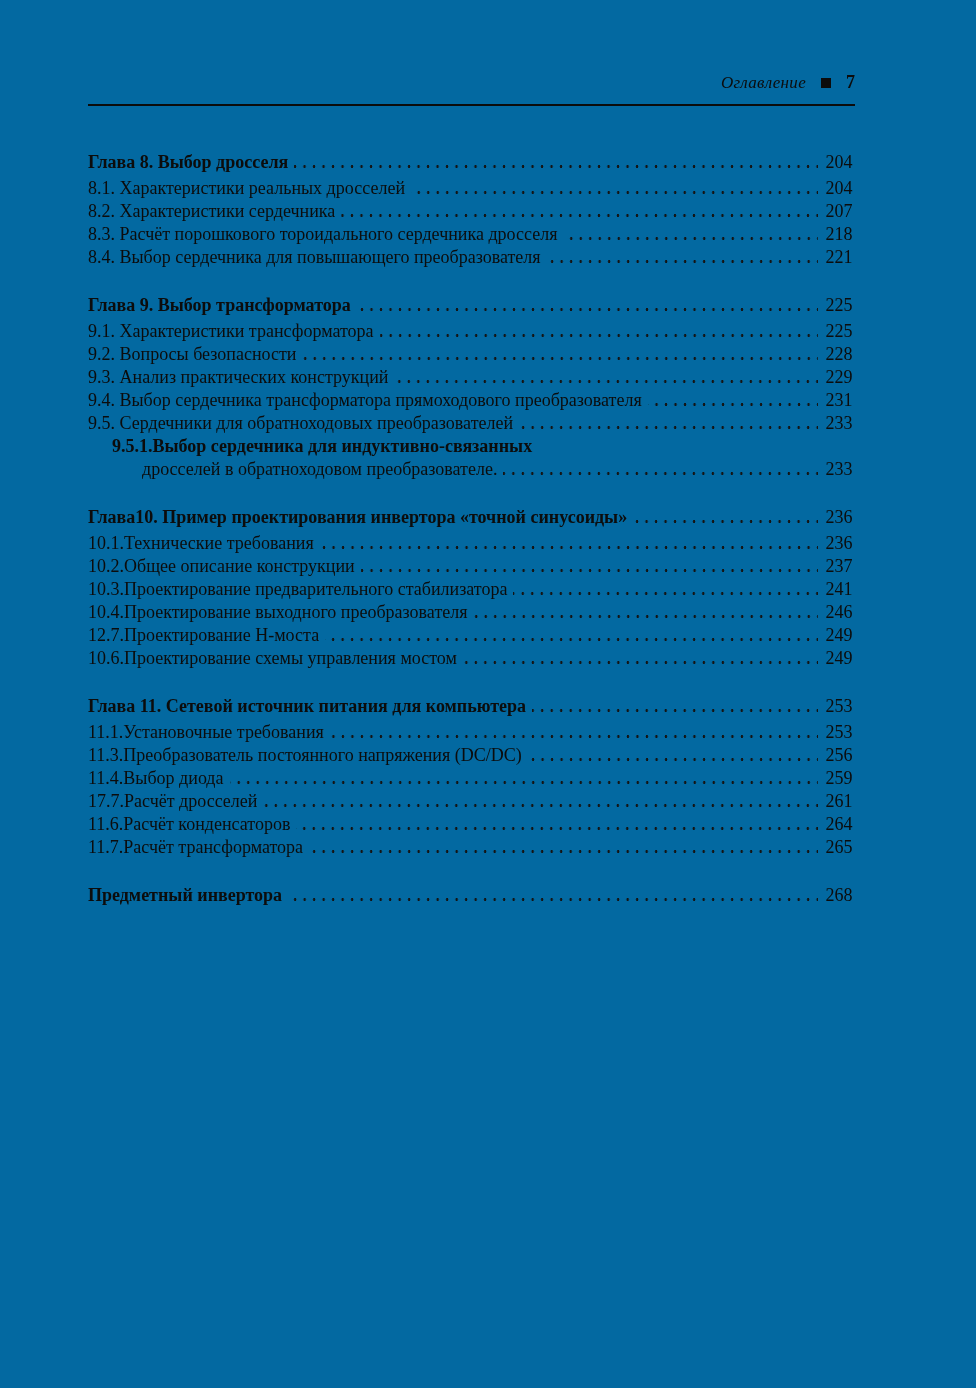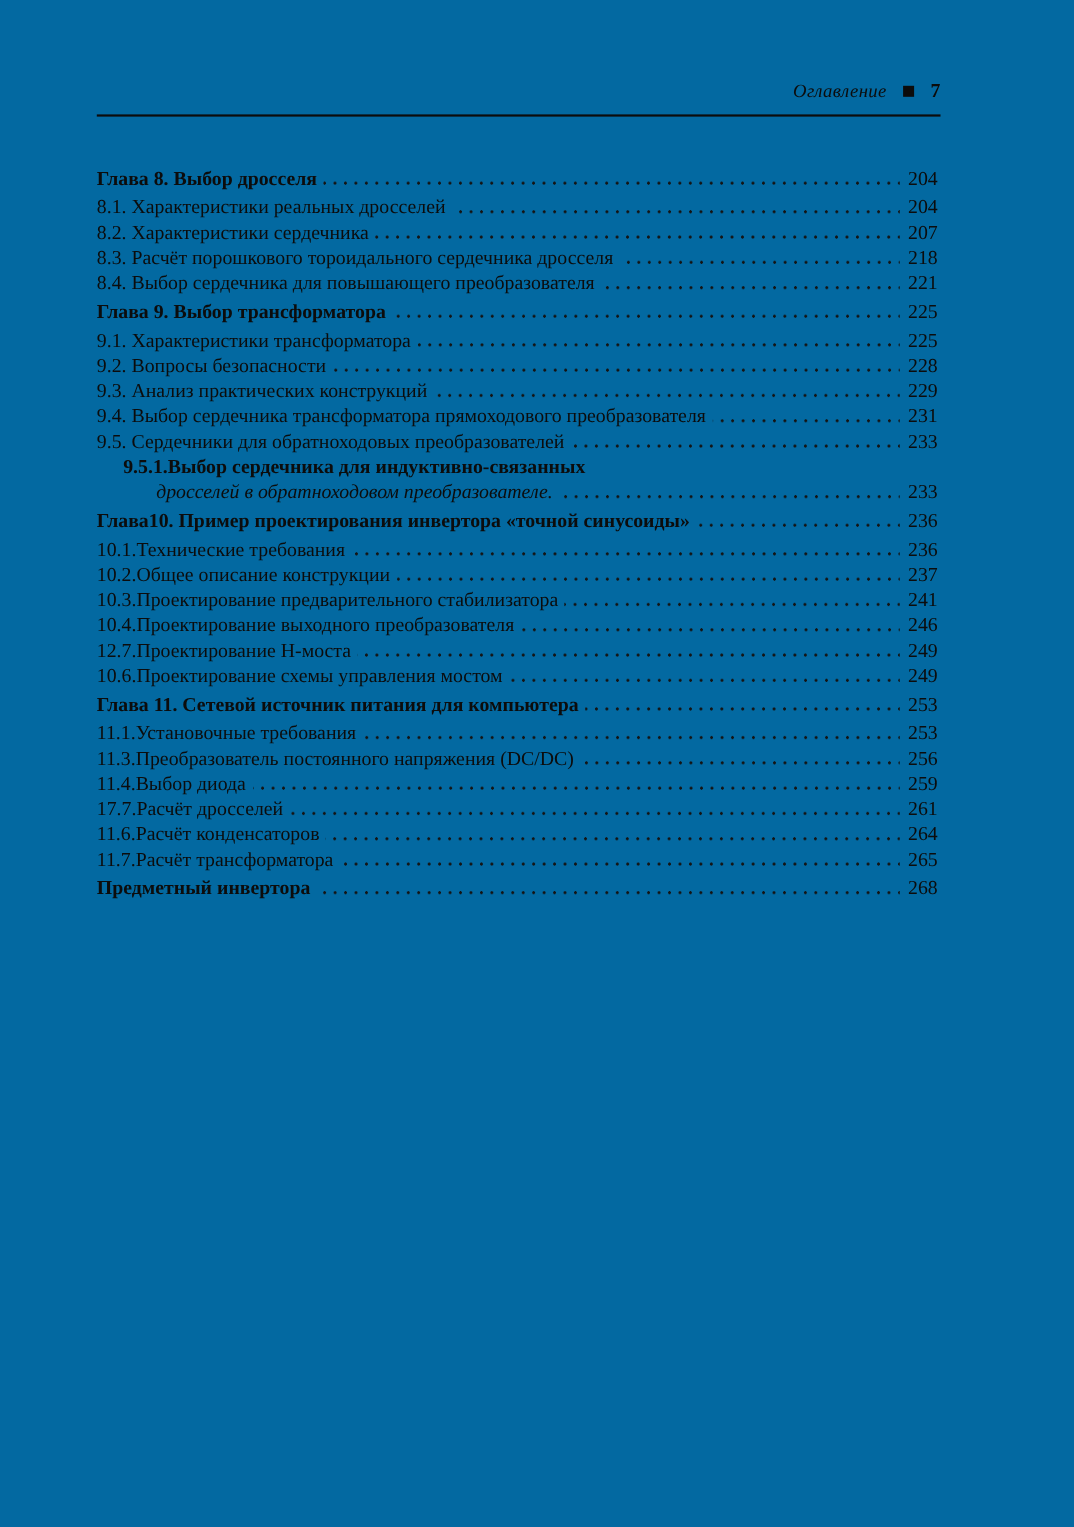--- a/index.html
+++ b/index.html
@@ -77,36 +77,35 @@
     background-position: right 5px top 0;
   }
   .row .p {
     min-width: 34px;
     text-align: center;
     padding-left: 4px;
     white-space: nowrap;
   }
   .row.head {
     line-height: 24px;
-    margin-top: 2px;
+    margin-top: 24px;
     margin-bottom: 3px;
   }
   .row.head .t {
     font-weight: 700;
   }
   .section:first-child .row.head {
     margin-top: 16px;
   }
   .row.sub-line1 .t {
     padding-left: 24px;
     font-weight: bold;
   }
   .row.sub-line2 .t {
     padding-left: 54px;
-    font-style: italic;
   }
 </style>
 </head>
 <body>
 
 <div class="page">
 
   <div class="running-header">
     <span class="rh-title">Оглавление</span>
     <span class="rh-square"></span>

